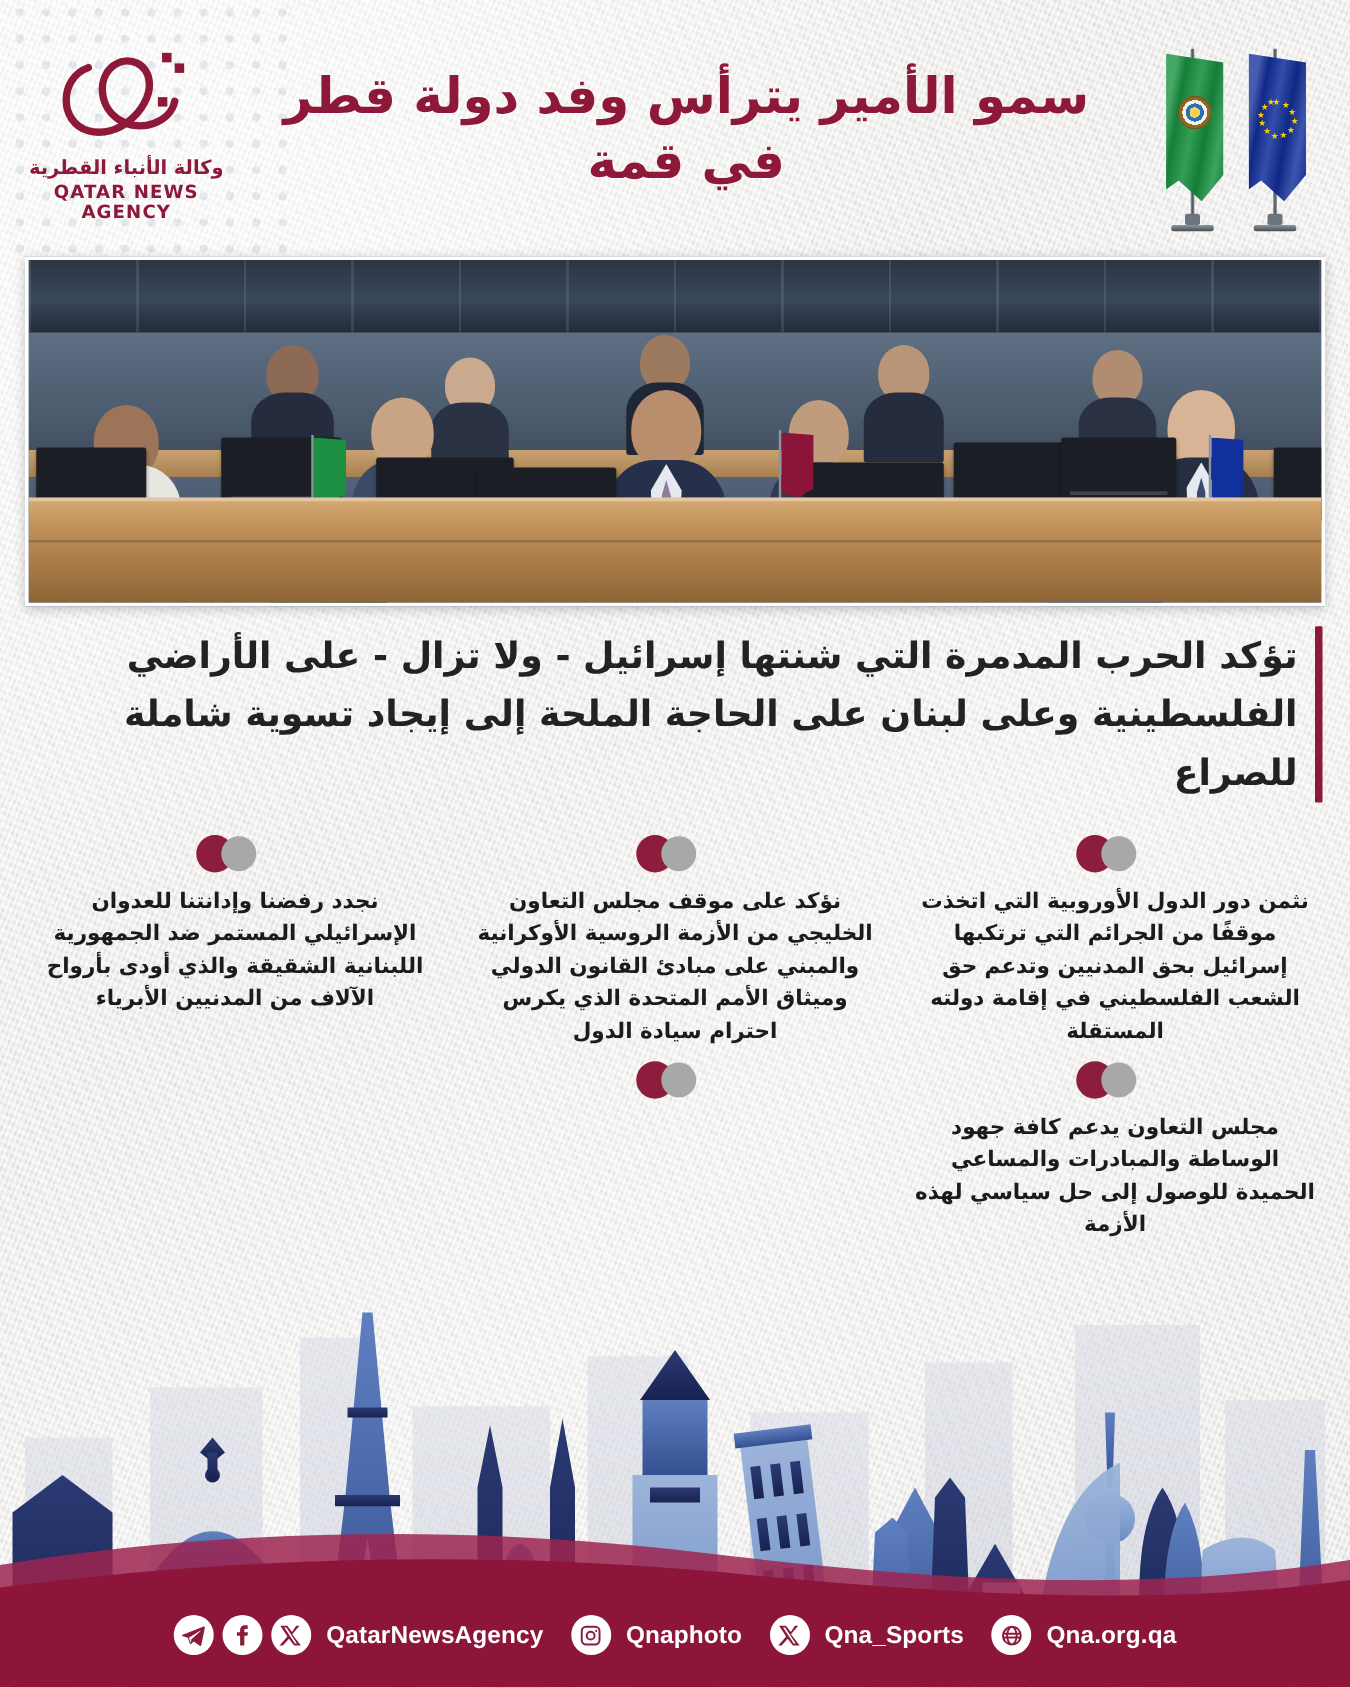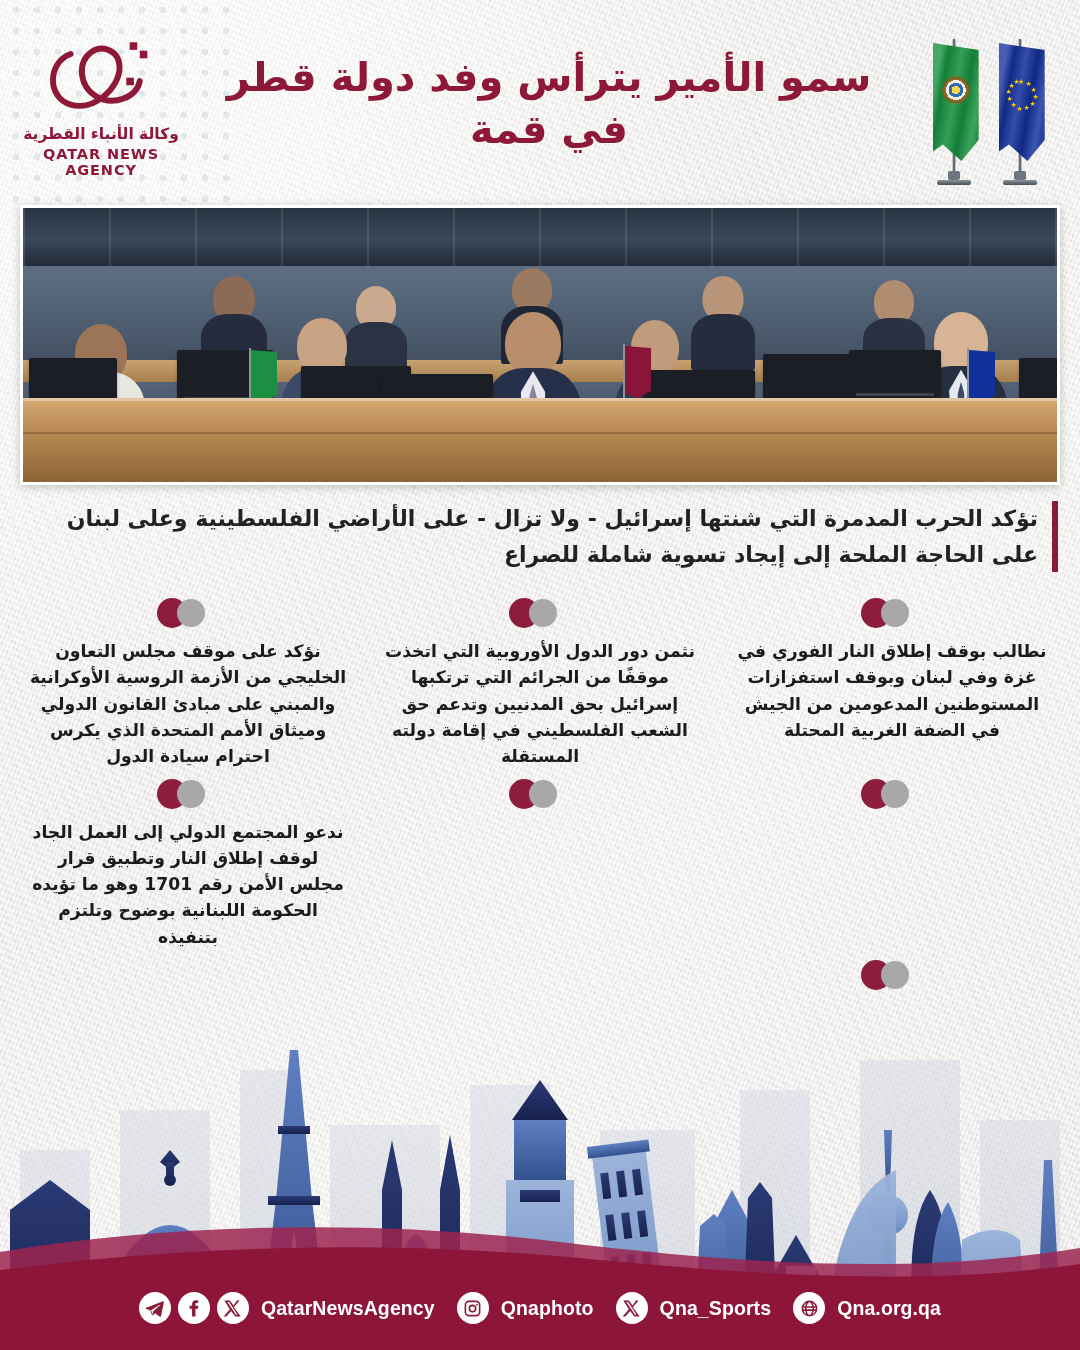--- a/index.html
+++ b/index.html
@@ -241,21 +241,21 @@
     z-index: 3;
     margin: 16px 22px 0 22px;
     display: flex;
     align-items: stretch;
     gap: 14px;
   }
   .quote-bar { flex: 0 0 6px; width: 6px; background: #8e1838; border-radius: 1px; }
   .quote-text {
     flex: 1 1 auto;
     color: #222;
-    font-size: 22px;
+    font-size: 29px;
     line-height: 1.62;
     font-weight: 700;
     text-align: right;
     letter-spacing: .1px;
   }
 
   
   .points {
     position: relative;
     z-index: 3;
@@ -484,57 +484,45 @@
     <div class="quote-bar"></div>
     <div class="quote-text">تؤكد الحرب المدمرة التي شنتها إسرائيل - ولا تزال - على الأراضي الفلسطينية وعلى لبنان على الحاجة الملحة إلى إيجاد تسوية شاملة للصراع</div>
   </div>
 
   <div class="points">
     <div class="point">
       <div class="bullet-icon">
           <span class="c1"></span>
           <span class="c2"></span>
         </div>
-      <p>نطالب بوقف إطلاق النار الفوري في غزة وفي لبنان وبوقف استفزازات المستوطنين المدعومين من الجيش في الضفة الغربية المحتلة</p>
-    </div>
-    <div class="point">
-      <div class="bullet-icon">
-          <span class="c1"></span>
-          <span class="c2"></span>
-        </div>
       <p>نثمن دور الدول الأوروبية التي اتخذت موقفًا من الجرائم التي ترتكبها إسرائيل بحق المدنيين وتدعم حق الشعب الفلسطيني في إقامة دولته المستقلة</p>
     </div>
     <div class="point">
       <div class="bullet-icon">
           <span class="c1"></span>
           <span class="c2"></span>
         </div>
       <p>نؤكد على موقف مجلس التعاون الخليجي من الأزمة الروسية الأوكرانية والمبني على مبادئ القانون الدولي وميثاق الأمم المتحدة الذي يكرس احترام سيادة الدول</p>
     </div>
 
     <div class="point">
       <div class="bullet-icon">
           <span class="c1"></span>
           <span class="c2"></span>
         </div>
+      <p>نجدد رفضنا وإدانتنا للعدوان الإسرائيلي المستمر ضد الجمهورية اللبنانية الشقيقة والذي أودى بأرواح الآلاف من المدنيين الأبرياء</p>
     </div>
     <div class="point">
       <div class="bullet-icon">
           <span class="c1"></span>
           <span class="c2"></span>
         </div>
-    </div>
-
-    <div class="point">
-      <div class="bullet-icon">
-          <span class="c1"></span>
-          <span class="c2"></span>
-        </div>
-      <p>ندعو المجتمع الدولي إلى العمل الجاد لوقف إطلاق النار وتطبيق قرار مجلس الأمن رقم 1701 وهو ما تؤيده الحكومة اللبنانية بوضوح وتلتزم بتنفيذه</p>
-    </div>
+      <p>مجلس التعاون يدعم كافة جهود الوساطة والمبادرات والمساعي الحميدة للوصول إلى حل سياسي لهذه الأزمة</p>
+    </div>
+
     <div class="point">
       <div class="bullet-icon">
           <span class="c1"></span>
           <span class="c2"></span>
         </div>
     </div>
   </div>
 
   <div class="skyline">
     <svg viewBox="0 0 1080 320" preserveAspectRatio="none">

